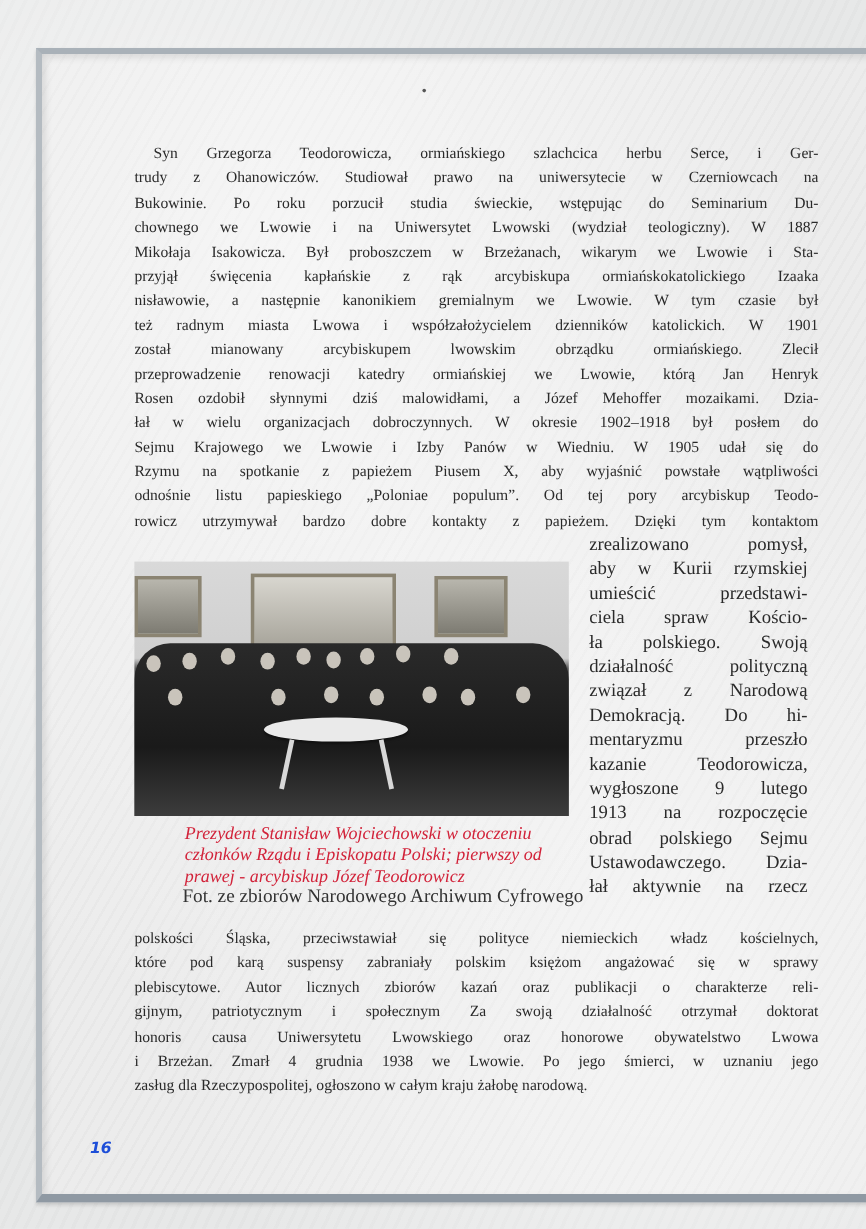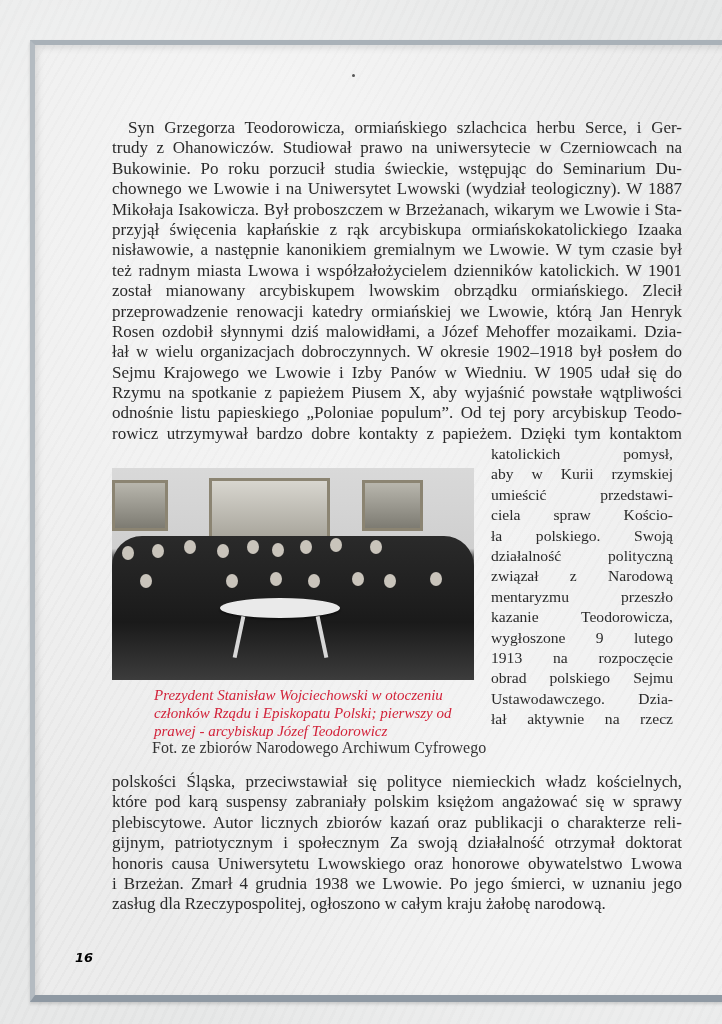--- a/index.html
+++ b/index.html
@@ -20,21 +20,21 @@
     border-bottom: 7px solid #8f99a3;
     box-shadow: inset 3px 3px 6px rgba(0,0,0,0.10), 0 2px 3px rgba(0,0,0,0.15);
     background: #ececec;
     background-image:
       radial-gradient(ellipse at 30% 20%, rgba(255,255,255,0.55), transparent 60%),
       radial-gradient(ellipse at 70% 80%, rgba(255,255,255,0.45), transparent 55%),
       repeating-linear-gradient(120deg, rgba(0,0,0,0.018) 0 2px, rgba(255,255,255,0.02) 2px 8px);
   }
   .text {
     position: absolute; left: 112px; width: 570px;
-    font-size: 17px; line-height: 20.4px; text-align: justify;
+    font-size: 13px; line-height: 20.4px; text-align: justify;
     text-align-last: auto;
   }
   .line { display: block; text-align: justify; text-align-last: justify; white-space: nowrap; height: 20.4px; }
   .line.last { text-align-last: left; }
   .line.indent { padding-left: 16px; }
   .right-col { position: absolute; left: 491px; width: 182px; font-size: 15.6px; line-height: 20.4px; }
   .right-col .line { text-align-last: justify; }
   .photo {
     position: absolute; left: 112px; top: 468px; width: 362px; height: 212px;
     background:
@@ -44,21 +44,21 @@
   .painting { position: absolute; border: 3px solid #8b8472; background: linear-gradient(180deg,#b8b6ad,#7d7b72); }
   .table-top { position: absolute; left: 108px; top: 130px; width: 120px; height: 20px; border-radius: 50%; background: #eaeaea; box-shadow: 0 2px 2px rgba(0,0,0,0.4); }
   .table-leg { position: absolute; width: 4px; background: #d8d8d8; }
   .figure { position: absolute; border-radius: 40% 40% 10% 10%; background: #222; }
   .head { position: absolute; width: 12px; height: 14px; border-radius: 50%; background: #c9c4bb; }
   .caption {
     position: absolute; left: 112px; top: 686px; width: 360px;
     font-style: italic; font-size: 15px; line-height: 18px; color: #d2233a; margin-left: 42px;
   }
   .photo-credit { position: absolute; left: 112px; top: 739px; font-size: 16px; color: #333; margin-left: 40px; }
-  .page-number { position: absolute; left: 75px; top: 950px; font-family: "DejaVu Sans", sans-serif; font-style: italic; font-size: 13px; font-weight: bold; color: #000000; }
+  .page-number { position: absolute; left: 75px; top: 950px; font-family: "DejaVu Sans", sans-serif; font-style: italic; font-size: 13px; font-weight: bold; color: #1d4ed8; }
   .dot { position: absolute; left: 352px; top: 74px; width: 3px; height: 3px; border-radius: 50%; background: #555; }
 </style>
 </head>
 <body>
 
 <div class="frame"></div>
 <div class="dot"></div>
 
 <div class="text" style="top:118px;">
   <span class="line indent">Syn Grzegorza Teodorowicza, ormiańskiego szlachcica herbu Serce, i Ger-</span>
@@ -73,27 +73,28 @@
   <span class="line">przeprowadzenie renowacji katedry ormiańskiej we Lwowie, którą Jan Henryk</span>
   <span class="line">Rosen ozdobił słynnymi dziś malowidłami, a Józef Mehoffer mozaikami. Dzia-</span>
   <span class="line">łał w wielu organizacjach dobroczynnych. W okresie 1902–1918 był posłem do</span>
   <span class="line">Sejmu Krajowego we Lwowie i Izby Panów w Wiedniu. W 1905 udał się do</span>
   <span class="line">Rzymu na spotkanie z papieżem Piusem X, aby wyjaśnić powstałe wątpliwości</span>
   <span class="line">odnośnie listu papieskiego „Poloniae populum”. Od tej pory arcybiskup Teodo-</span>
   <span class="line">rowicz utrzymywał bardzo dobre kontakty z papieżem. Dzięki tym kontaktom</span>
 </div>
 
 <div class="right-col" style="top:444px;">
-  <span class="line">katolickich pomysł,</span>
+  <span class="line">zrealizowano pomysł,</span>
   <span class="line">aby w Kurii rzymskiej</span>
   <span class="line">umieścić przedstawi-</span>
   <span class="line">ciela spraw Kościo-</span>
   <span class="line">ła polskiego. Swoją</span>
   <span class="line">działalność polityczną</span>
   <span class="line">związał z Narodową</span>
+  <span class="line">Demokracją. Do hi-</span>
   <span class="line">mentaryzmu przeszło</span>
   <span class="line">kazanie Teodorowicza,</span>
   <span class="line">wygłoszone 9 lutego</span>
   <span class="line">1913 na rozpoczęcie</span>
   <span class="line">obrad polskiego Sejmu</span>
   <span class="line">Ustawodawczego. Dzia-</span>
   <span class="line">łał aktywnie na rzecz</span>
 </div>
 
 <div class="photo">

